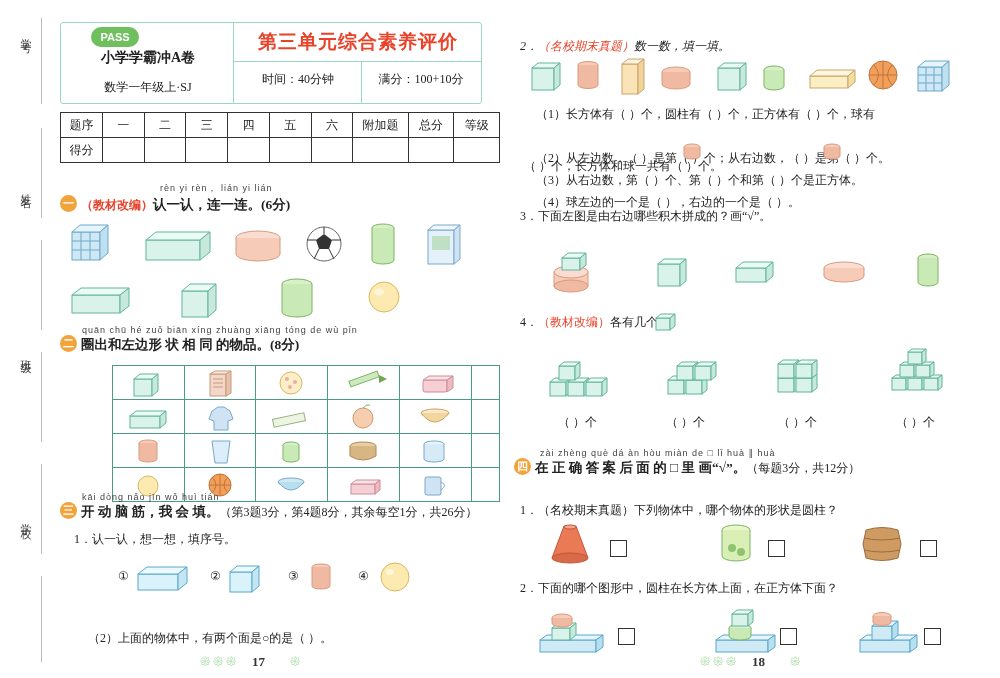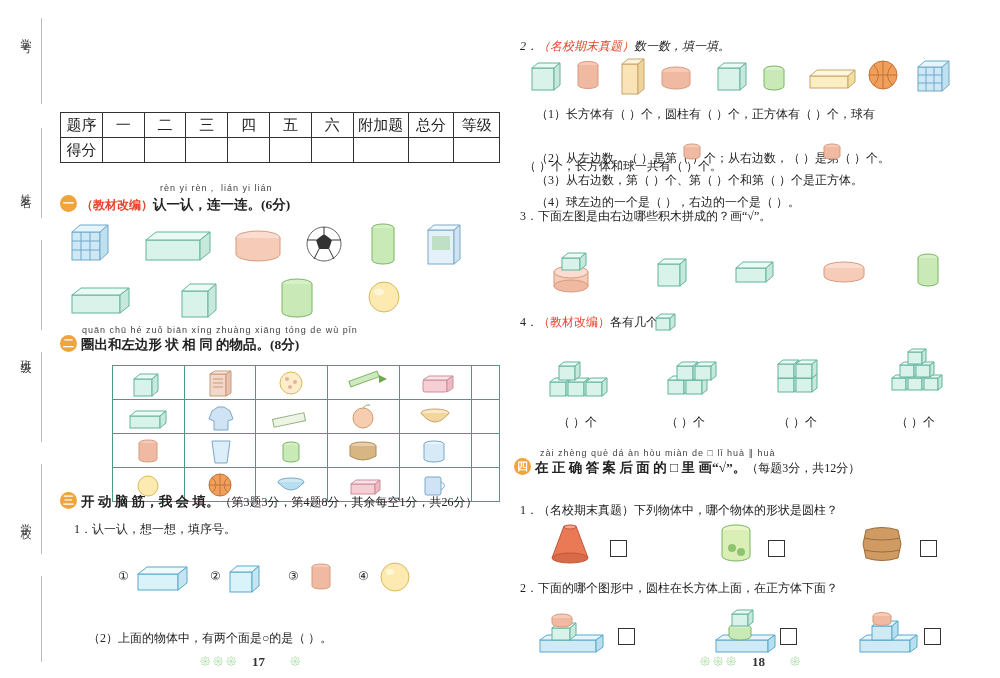--- a/index.html
+++ b/index.html
@@ -20,21 +20,21 @@
   .hdr .sub{position:absolute;left:12px;top:56px;width:150px;text-align:center;font-size:12px;color:#222;}
   .hdr .vsep{position:absolute;left:172px;top:0;width:1px;height:80px;background:#9bd7c8;}
   .hdr .title{position:absolute;left:176px;top:6px;width:242px;text-align:center;font-size:19px;font-weight:bold;color:#e8432a;letter-spacing:1px;}
   .hdr .hsep{position:absolute;left:172px;top:38px;width:248px;height:1px;background:#9bd7c8;}
   .hdr .time{position:absolute;left:182px;top:48px;width:110px;text-align:center;font-size:12px;}
   .hdr .vsep2{position:absolute;left:300px;top:38px;width:1px;height:42px;background:#9bd7c8;}
   .hdr .score{position:absolute;left:304px;top:48px;width:112px;text-align:center;font-size:12px;}
 
   
   table.scoretbl{position:absolute;left:60px;top:112px;border-collapse:collapse;}
-  table.scoretbl td{border:1px solid #333;height:22px;text-align:center;font-size:15px;}
+  table.scoretbl td{border:1px solid #333;height:22px;text-align:center;font-size:12px;}
   table.scoretbl td.hcell{width:40px;}
 
   
   .sec{position:absolute;}
   .circnum{display:inline-block;width:17px;height:17px;border-radius:50%;background:#f1a33c;color:#fff;font-size:11px;text-align:center;line-height:17px;vertical-align:2px;margin-right:4px;font-family:"Liberation Sans",sans-serif;}
   .red{color:#e8432a;}
   .pinyin{font-size:9px;color:#444;letter-spacing:1px;font-family:Liberation Sans, sans-serif;}
   .stitle{font-size:13.5px;font-weight:bold;}
   .qtext{font-size:12px;line-height:20px;}
 
@@ -63,20 +63,31 @@
       <div class="vlabel" style="top:320px;">班级：</div>
       <div class="vlabel" style="top:485px;">学校：</div>
     </div>
     <div class="vline" style="top:18px;height:86px;"></div>
     <div class="vline" style="top:128px;height:90px;"></div>
     <div class="vline" style="top:240px;height:90px;"></div>
     <div class="vline" style="top:352px;height:90px;"></div>
     <div class="vline" style="top:464px;height:90px;"></div>
     <div class="vline" style="top:576px;height:86px;"></div>
 
+    <div class="hdr">
+      <div class="pass">PASS</div>
+      <div class="brand">小学学霸冲A卷</div>
+      <div class="sub">数学一年级上·SJ</div>
+      <div class="vsep"></div>
+      <div class="title">第三单元综合素养评价</div>
+      <div class="hsep"></div>
+      <div class="time">时间：40分钟</div>
+      <div class="vsep2"></div>
+      <div class="score">满分：100+10分</div>
+    </div>
 
     <table class="scoretbl">
       <tbody>
           <tr>
         <td class="hcell">题序</td>
         <td style="width:40px">一</td>
         <td style="width:40px">二</td>
         <td style="width:40px">三</td>
         <td style="width:40px">四</td>
         <td style="width:40px">五</td>
@@ -341,20 +352,21 @@
                   <path d="M18 8 q7 3 0 8" fill="none" stroke="#7aa8c9"></path>
                 </g>
               </svg>
         </td>
         <td></td>
       </tr>
     </tbody>
       </table>
 
     <div class="sec" style="left:60px;top:492px;width:430px;">
+      <div class="pinyin" style="margin-left:22px;">kāi dòng nǎo jīn    wǒ huì tián</div>
       <div class="stitle">
         <span class="circnum">三</span><span>开 动 脑 筋，我 会 填。</span><span style="font-size:12px;font-weight:normal;">（第3题3分，第4题8分，其余每空1分，共26分）</span>
       </div>
       <div class="qtext" style="margin-top:8px;margin-left:14px;">1．认一认，想一想，填序号。</div>
     </div>
 
     <svg class="shapewrap" style="left:118px;top:558px;" width="330" height="42">
       <text x="0" y="22" font-size="12" fill="#222">①</text>
       <g transform="translate(18,6)">
         <rect x="2" y="10" width="40" height="16" fill="#daf2fa" stroke="#5aa8c9"></rect>

